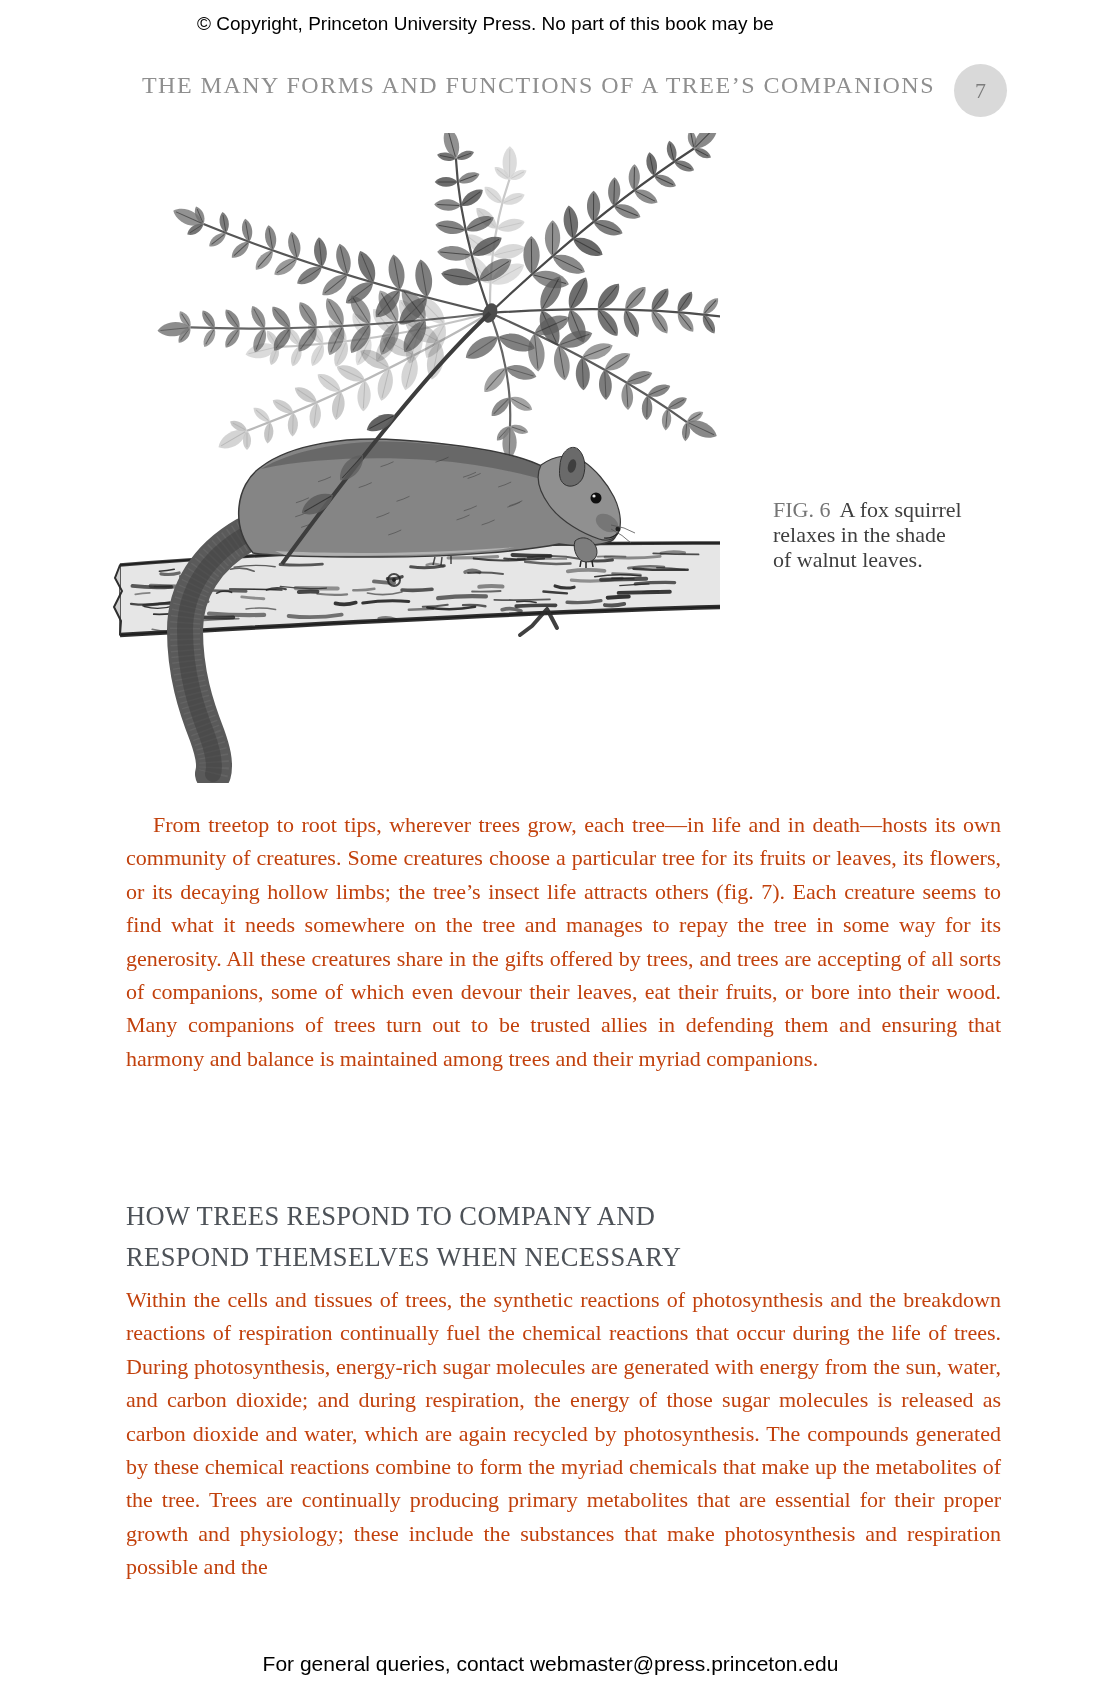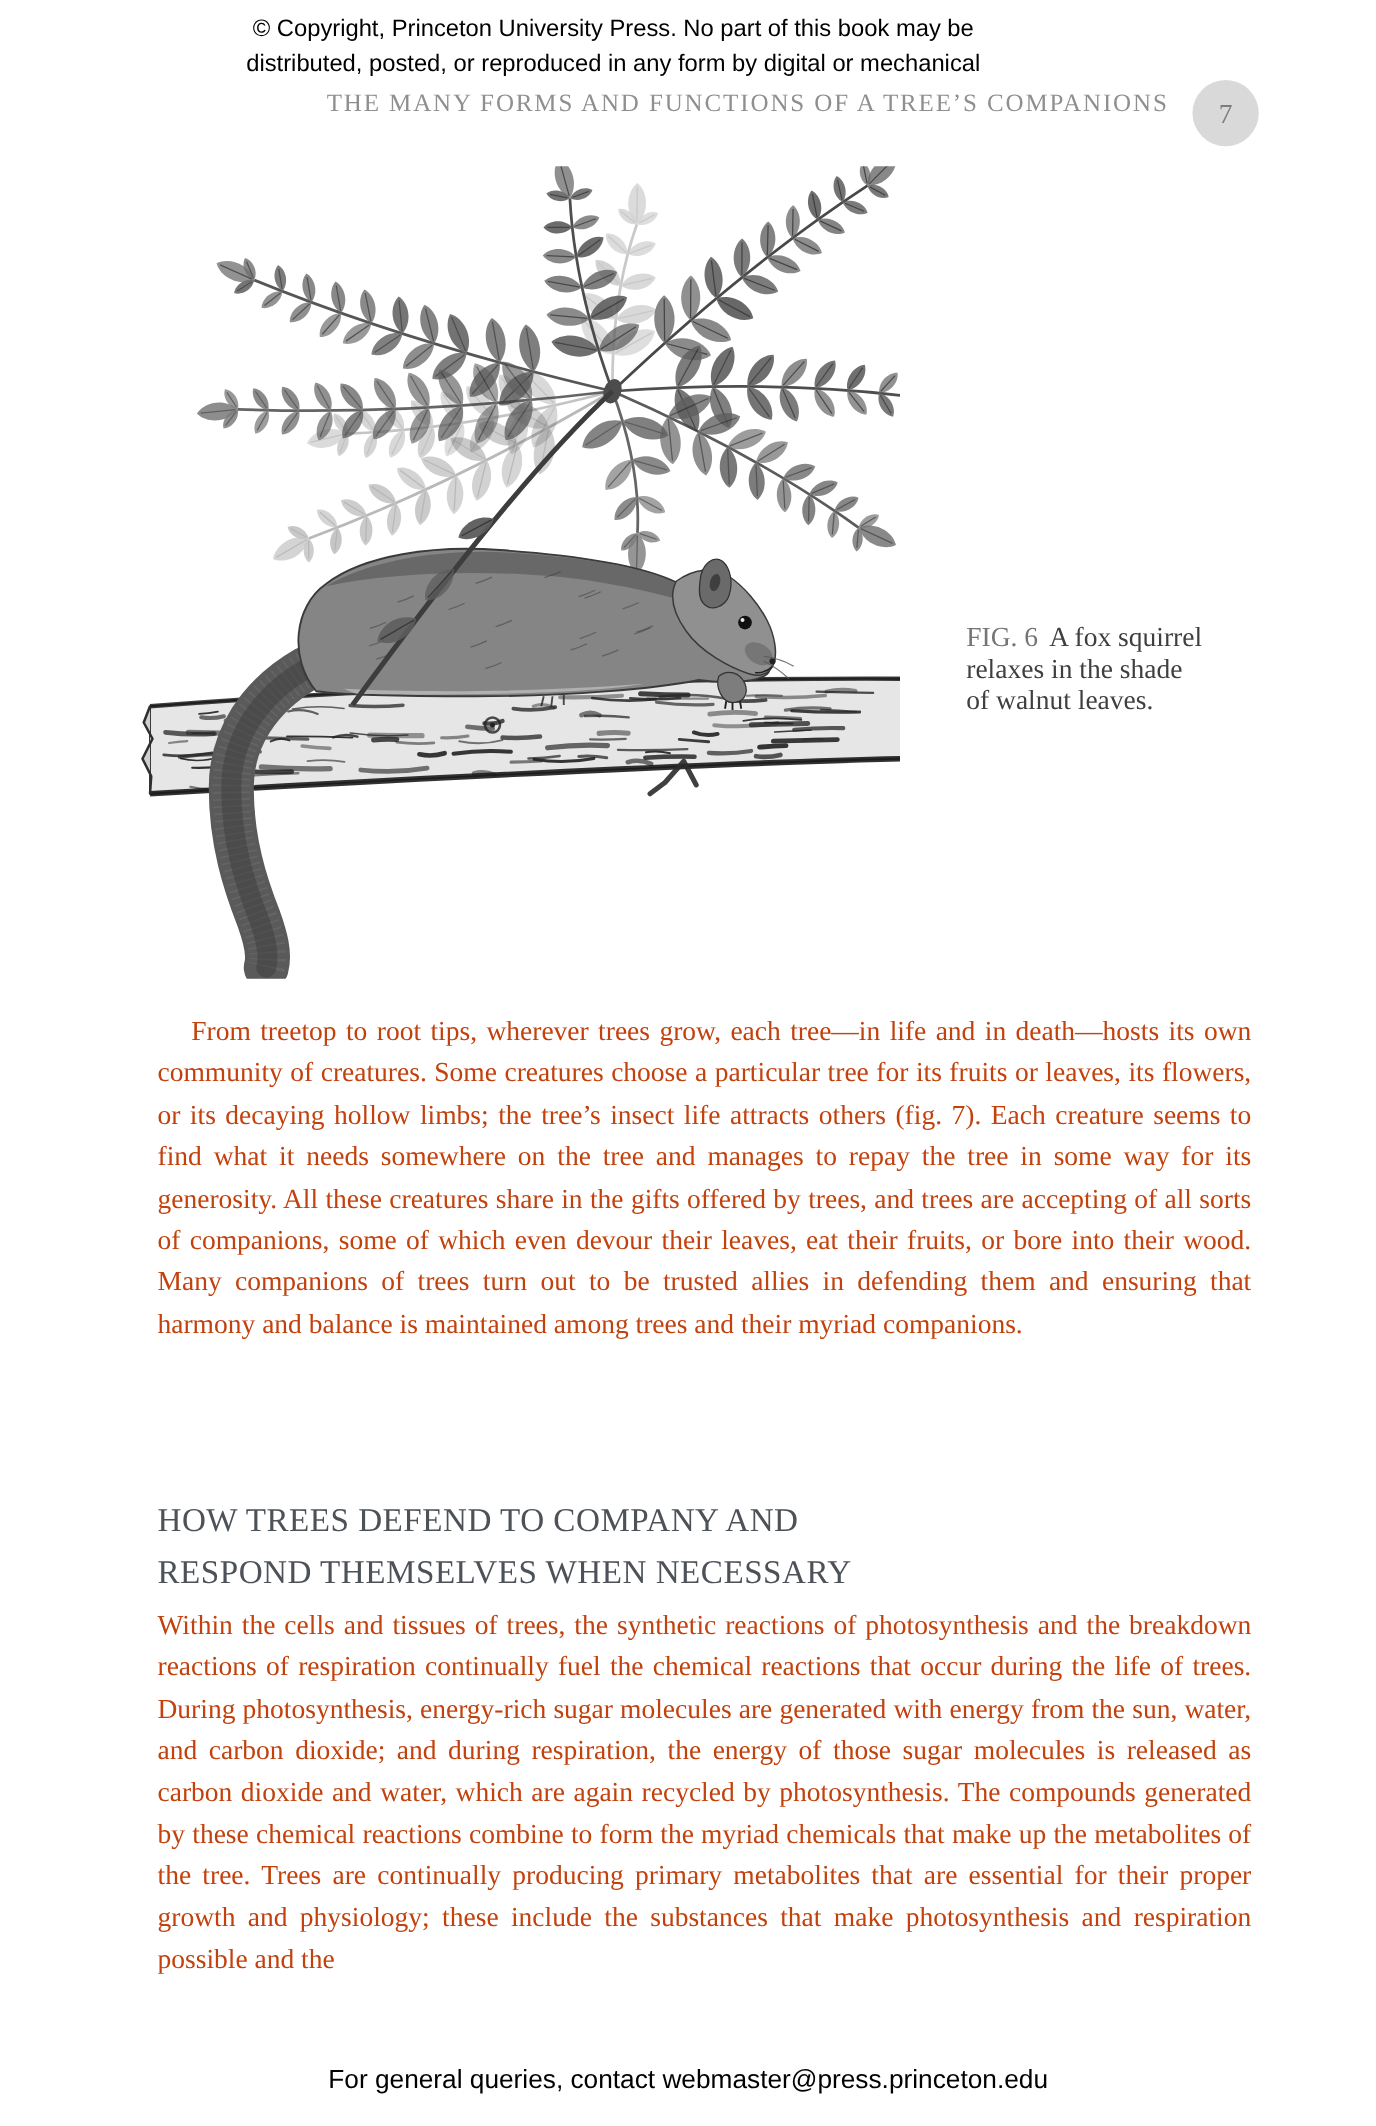--- a/index.html
+++ b/index.html
@@ -1,20 +1,20 @@
 <!DOCTYPE html>
 <html><head>
 <meta charset="utf-8">
 <style>
   html,body{margin:0;padding:0;background:#ffffff;}
   #page{position:relative;width:1101px;height:1701px;background:#ffffff;overflow:hidden;
         font-family:"Liberation Serif",serif;color:#333;}
   .copyright{position:absolute;left:197px;top:10px;
         font-family:"Liberation Sans",sans-serif;font-size:19px;line-height:28.2px;color:#000;text-align:center;}
-  .running-header{position:absolute;top:72px;right:166px;font-size:20px;letter-spacing:1.5px;
+  .running-header{position:absolute;top:72px;right:166px;font-size:24px;letter-spacing:1.5px;
         color:#8f8f8f;white-space:nowrap;}
   .page-circle{position:absolute;left:954px;top:64px;width:53px;height:53px;border-radius:50%;
         background:#d9d9d9;color:#7c7c7c;font-size:22px;line-height:53px;text-align:center;}
   .illustration{position:absolute;left:95px;top:133px;width:625px;height:650px;}
   .figure-caption{position:absolute;left:773px;top:497px;width:210px;
         font-size:22px;line-height:25px;color:#3f3f3f;font-family:Liberation Serif, serif;}
   .figure-caption .fig-label{color:#757575;margin-right:9px;}
   .body-text{position:absolute;left:126px;width:875px;margin:0;
         font-size:22px;line-height:33.4px;color:#c2410c;text-align:justify;}
   .para1{top:808px;text-indent:27px;}
@@ -25,21 +25,20 @@
         font-family:"Liberation Sans",sans-serif;font-size:21px;color:#000;}
   .footer span{color:#000;text-decoration:none;}
 </style>
 </head>
 <body>
 
 <div id="page">
 
   <div class="copyright">
     <div>© Copyright, Princeton University Press. No part of this book may be</div>
-    <div>distributed, posted, or reproduced in any form by digital or mechanical</div>
   </div>
 
   <div class="running-header">THE MANY FORMS AND FUNCTIONS OF A TREE’S COMPANIONS</div>
 
   <div class="page-circle">7</div>
 
   <div class="illustration">
     <svg id="art" width="625" height="650" viewBox="0 0 625 650" xmlns="http://www.w3.org/2000/svg">
         <g transform="translate(395,180) rotate(155)" opacity="0.36">
           <path d="M0,0 Q148.5,-14 270,-4" fill="none" stroke="#3f3f3f" stroke-width="2.2"></path>
@@ -873,21 +872,21 @@
 
   <div class="figure-caption">
     <div><span class="fig-label">FIG. 6</span><span>A fox squirrel</span></div>
     <div>relaxes in the shade</div>
     <div>of walnut leaves.</div>
   </div>
 
   <p class="body-text para1">From treetop to root tips, wherever trees grow, each tree—in life and in death—hosts its own community of creatures. Some creatures choose a particular tree for its fruits or leaves, its flowers, or its decaying hollow limbs; the tree’s insect life attracts others (fig. 7). Each creature seems to find what it needs somewhere on the tree and manages to repay the tree in some way for its generosity. All these creatures share in the gifts offered by trees, and trees are accepting of all sorts of companions, some of which even devour their leaves, eat their fruits, or bore into their wood. Many companions of trees turn out to be trusted allies in defending them and ensuring that harmony and balance is maintained among trees and their myriad companions.</p>
 
   <div class="section-heading">
-    <div>HOW TREES DEFEND TO COMPANY AND</div>
+    <div>HOW TREES RESPOND TO COMPANY AND</div>
     <div>RESPOND THEMSELVES WHEN NECESSARY</div>
   </div>
 
   <p class="body-text para2">Within the cells and tissues of trees, the synthetic reactions of photosynthesis and the breakdown reactions of respiration continually fuel the chemical reactions that occur during the life of trees. During photosynthesis, energy-rich sugar molecules are generated with energy from the sun, water, and carbon dioxide; and during respiration, the energy of those sugar molecules is released as carbon dioxide and water, which are again recycled by photosynthesis. The compounds generated by these chemical reactions combine to form the myriad chemicals that make up the metabolites of the tree. Trees are continually producing primary metabolites that are essential for their proper growth and physiology; these include the substances that make photosynthesis and respiration possible and the</p>
 
   <div class="footer"><span>For general queries, contact </span><span>webmaster@press.princeton.edu</span></div>
 
 </div>
 
 </body></html>

